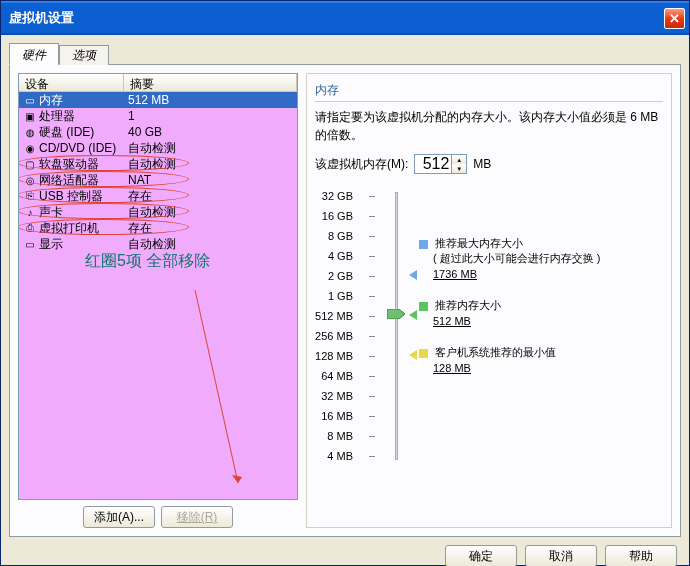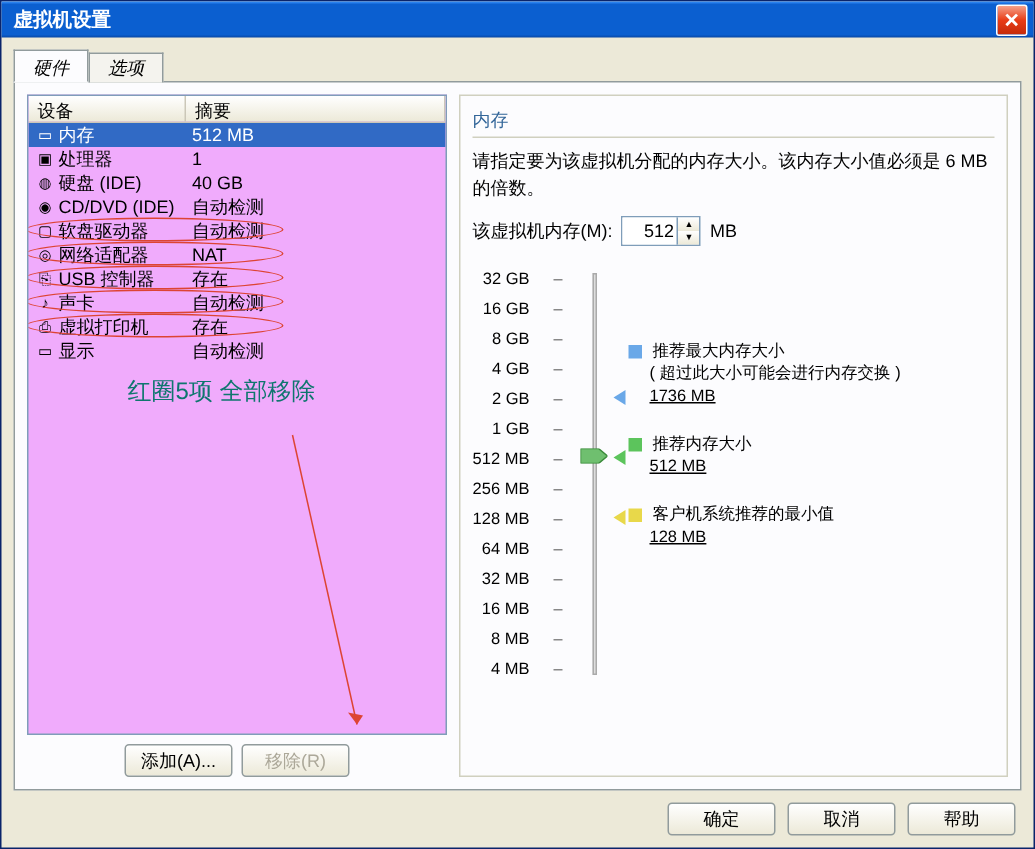--- a/index.html
+++ b/index.html
@@ -1,18 +1,18 @@
 <!DOCTYPE html>
 <html><head>
 <meta charset="utf-8">
 <style>
 * { box-sizing: border-box; margin: 0; padding: 0; }
 body { font-family: "Microsoft YaHei", "SimSun", Tahoma, sans-serif; font-size: 12px; background: #ece9d8; width: 690px; height: 566px; overflow: hidden; }
 .window { width: 690px; height: 566px; background: #ece9d8; border: 1px solid #0a246a; }
-.titlebar { height: 24px; background: linear-gradient(to bottom, #3a93ff 0%, #0b5fd0 8%, #0b5fd0 92%, #0747a6 100%); display: flex; align-items: center; padding: 0 4px; color: #fff; font-weight: bold; position: relative; }
+.titlebar { height: 34px; background: linear-gradient(to bottom, #3a93ff 0%, #0b5fd0 8%, #0b5fd0 92%, #0747a6 100%); display: flex; align-items: center; padding: 0 4px; color: #fff; font-weight: bold; position: relative; }
 .titlebar .title { flex: 1; padding-left: 4px; font-size: 13px; }
 .close-btn { width: 21px; height: 21px; background: linear-gradient(to bottom, #f5a088 0%, #e83c16 50%, #c42a0a 100%); border: 1px solid #fff; border-radius: 2px; color: #fff; display: flex; align-items: center; justify-content: center; font-family: Arial; font-size: 13px; font-weight: bold; cursor: pointer; }
 .content { padding: 8px; height: calc(100% - 24px); display: flex; flex-direction: column; }
 .tabs { display: flex; height: 22px; margin-bottom: -1px; z-index: 2; position: relative; font-style: italic; }
 .tab { padding: 3px 12px; border: 1px solid #919b9c; background: #fcfcfe; border-bottom: none; margin-right: 0px; cursor: pointer; position: relative; }
 .tab.active { background: #fcfcfe; border-bottom: 1px solid #fcfcfe; z-index: 3; }
 .tab:not(.active) { background: #f4f3ee; margin-top: 2px; padding-top: 1px; padding-bottom: 3px; }
 .panel { flex: 1; border: 1px solid #919b9c; background: #fcfcfe; display: flex; padding: 8px; gap: 8px; }
 .left-col { width: 280px; display: flex; flex-direction: column; }
 .device-table { border: 1px solid #7f9db9; background: #f0abfc; flex: 1; overflow: hidden; }
@@ -21,27 +21,27 @@
 .dt-col1 { width: 105px; }
 .dt-col2 { flex: 1; }
 .dt-row { display: flex; height: 16px; align-items: center; cursor: pointer; position: relative; }
 .dt-row.selected { background: #316ac5; color: #fff; }
 .dt-row .c1 { width: 105px; padding-left: 4px; display: flex; align-items: center; gap: 2px; }
 .dt-row .c2 { flex: 1; padding-left: 4px; }
 .dev-icon { width: 14px; height: 12px; display: inline-flex; align-items: center; justify-content: center; font-size: 10px; }
 .circle { position: absolute; border: 1.5px solid #d43; border-radius: 50%; pointer-events: none; }
 .btn-row { display: flex; gap: 6px; margin-top: 6px; justify-content: center; }
 .btn { padding: 2px 10px; min-width: 72px; height: 22px; background: linear-gradient(to bottom, #fff, #ece9d8); border: 1px solid #919b9c; border-radius: 3px; cursor: pointer; font-size: 12px; }
-.btn:disabled { color: #aca899; }
+.btn:disabled { color: #aca899; text-decoration: underline; }
 .right-col { flex: 1; border: 1px solid #d0d0bf; padding: 8px; background: #fcfcfe; position: relative; }
 .section-title { color: #336699; font-weight: normal; margin-bottom: 6px; border-bottom: 1px solid #d0d0bf; padding-bottom: 2px; }
 .desc { margin-bottom: 10px; line-height: 1.5; }
 .mem-input-row { display: flex; align-items: center; gap: 6px; margin-bottom: 12px; }
 .spinner { display: inline-flex; border: 1px solid #7f9db9; background: #fff; height: 20px; }
-.spinner input { border: none; width: 36px; text-align: right; padding: 0 2px; font-size: 12px; outline: none; }
+.spinner input { border: none; width: 36px; text-align: right; padding: 0 2px; font-size: 16px; outline: none; }
 .spinner .arrows { display: flex; flex-direction: column; width: 15px; border-left: 1px solid #7f9db9; }
 .spinner .arrows div { flex: 1; display: flex; align-items: center; justify-content: center; font-size: 6px; background: linear-gradient(#fff,#ece9d8); cursor: pointer; }
 .scale-area { display: flex; gap: 12px; }
 .scale { width: 60px; display: flex; flex-direction: column; align-items: flex-end; position: relative; }
 .tick-row { display: flex; align-items: center; height: 20px; font-size: 11px; gap: 16px; }
 .tick-row .line { width: 6px; height: 1px; background: #888; }
 .track-wrap { width: 20px; position: relative; }
 .track { position: absolute; left: 8px; top: 6px; bottom: 6px; width: 3px; background: #ddd; border: 1px solid #aaa; }
 .slider { position: absolute; left: 0; width: 18px; height: 10px; }
 .slider svg { display: block; }

